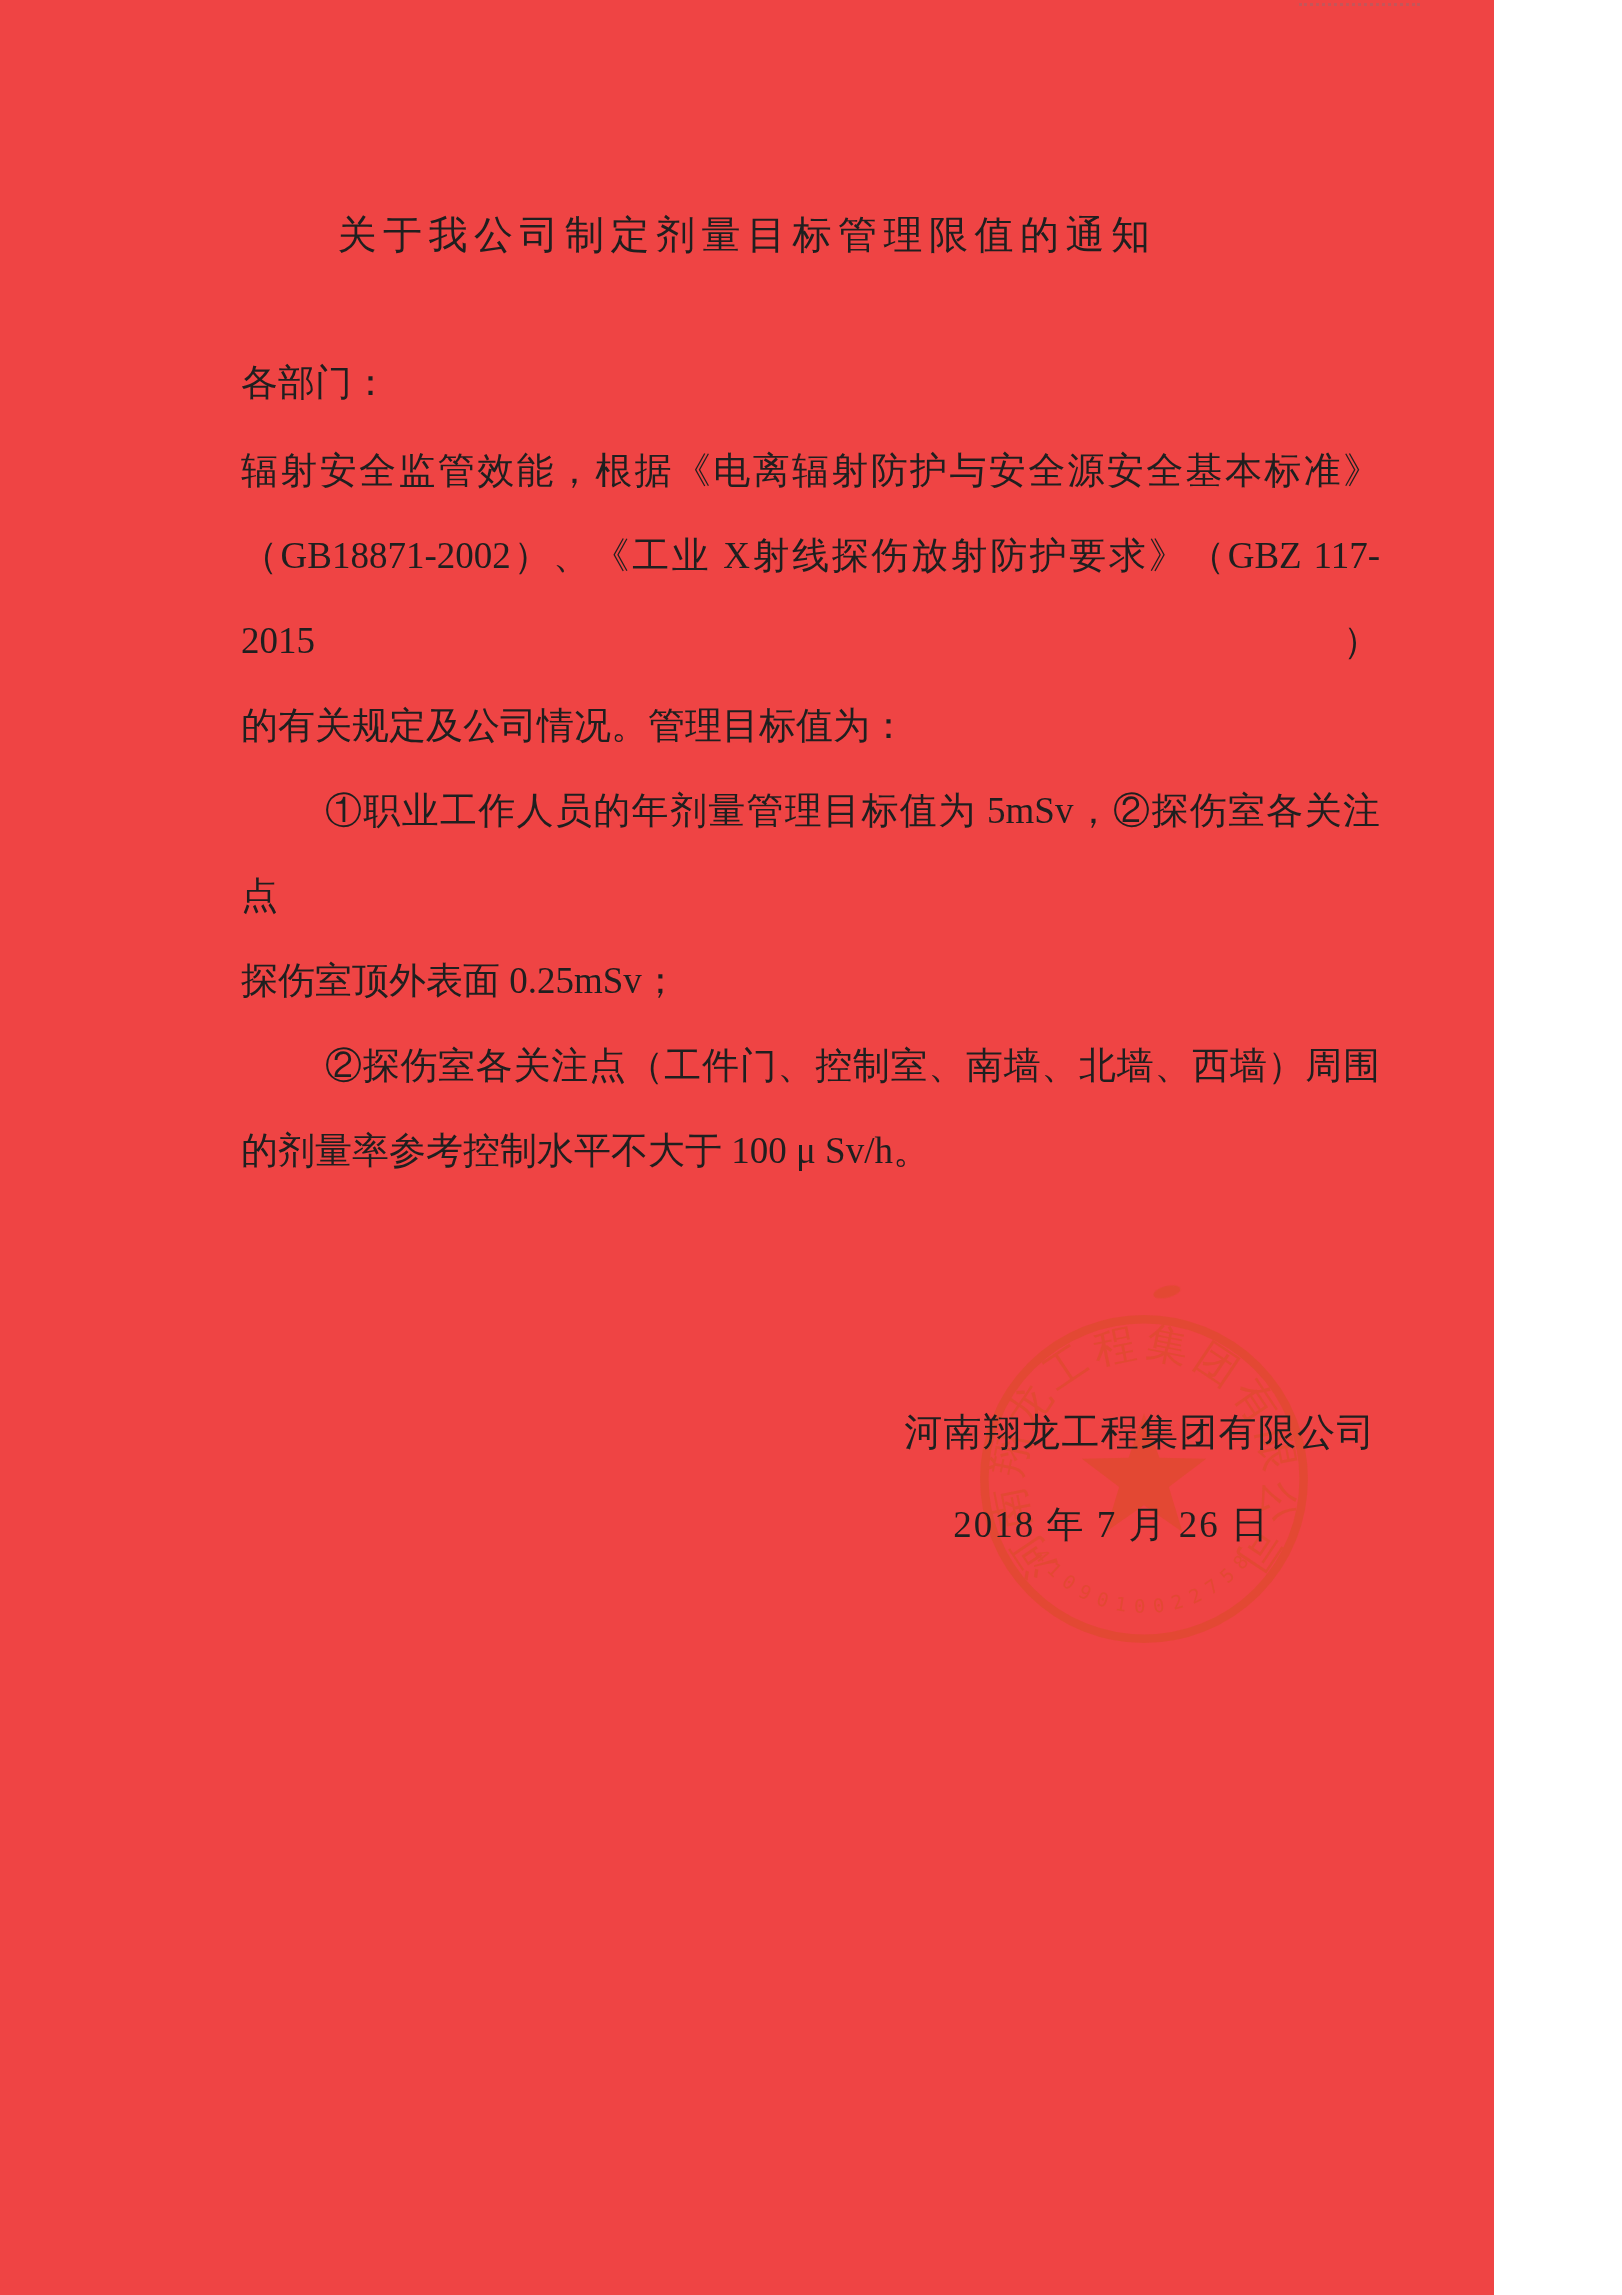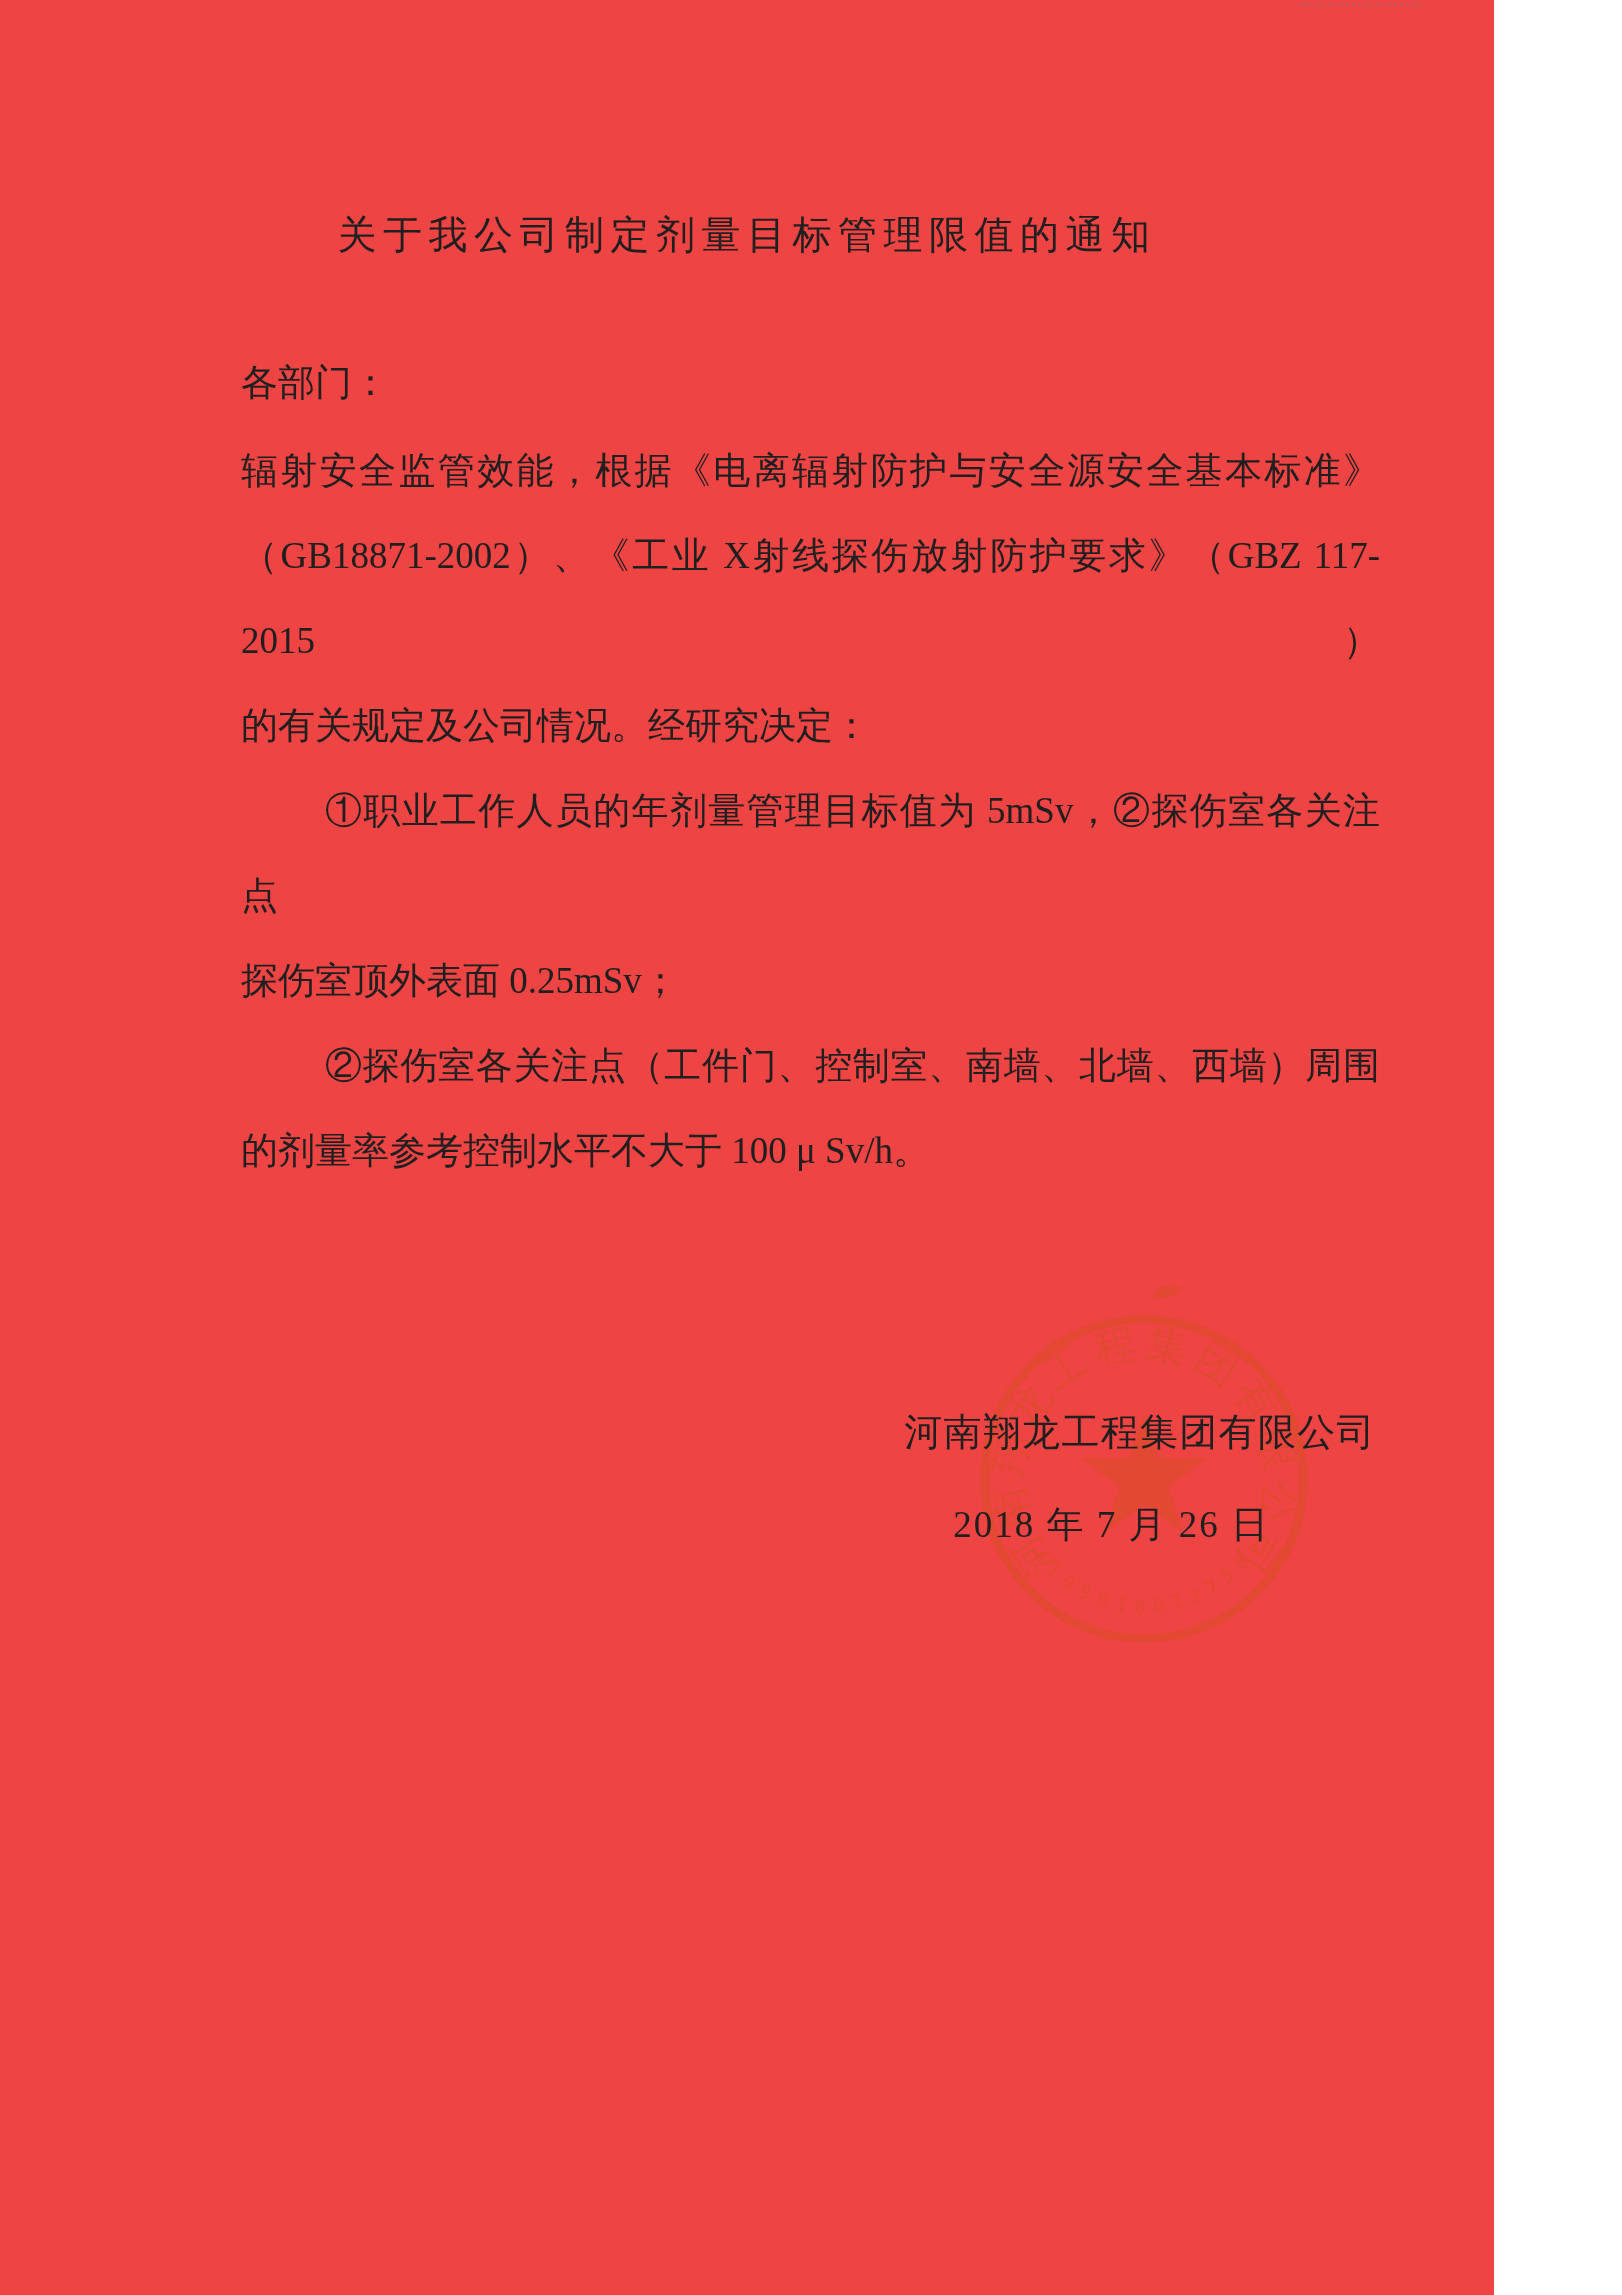--- a/index.html
+++ b/index.html
@@ -84,21 +84,21 @@
 <div class="page">
 
   <div class="smudge"></div>
 
   <div class="title">关于我公司制定剂量目标管理限值的通知</div>
 
   <div class="body-block">
     <div class="line salutation">各部门：</div>
     <div class="line just">辐射安全监管效能，根据《电离辐射防护与安全源安全基本标准》</div>
     <div class="line just">（GB18871-2002）、《工业 X射线探伤放射防护要求》（GBZ 117-2015）</div>
-    <div class="line wrapline">的有关规定及公司情况。经研究决定：</div>
+    <div class="line wrapline">的有关规定及公司情况。管理目标值为：</div>
     <div class="line just indent">①职业工作人员的年剂量管理目标值为 5mSv，②探伤室各关注点</div>
     <div class="line wrapline">探伤室顶外表面 0.25mSv；</div>
     <div class="line just indent">②探伤室各关注点（工件门、控制室、南墙、北墙、西墙）周围</div>
     <div class="line wrapline">的剂量率参考控制水平不大于 100 μ Sv/h。</div>
   </div>
 
   <div class="sig-company">河南翔龙工程集团有限公司</div>
 
   <div class="sig-date">2018 年 7 月 26 日</div>
 

